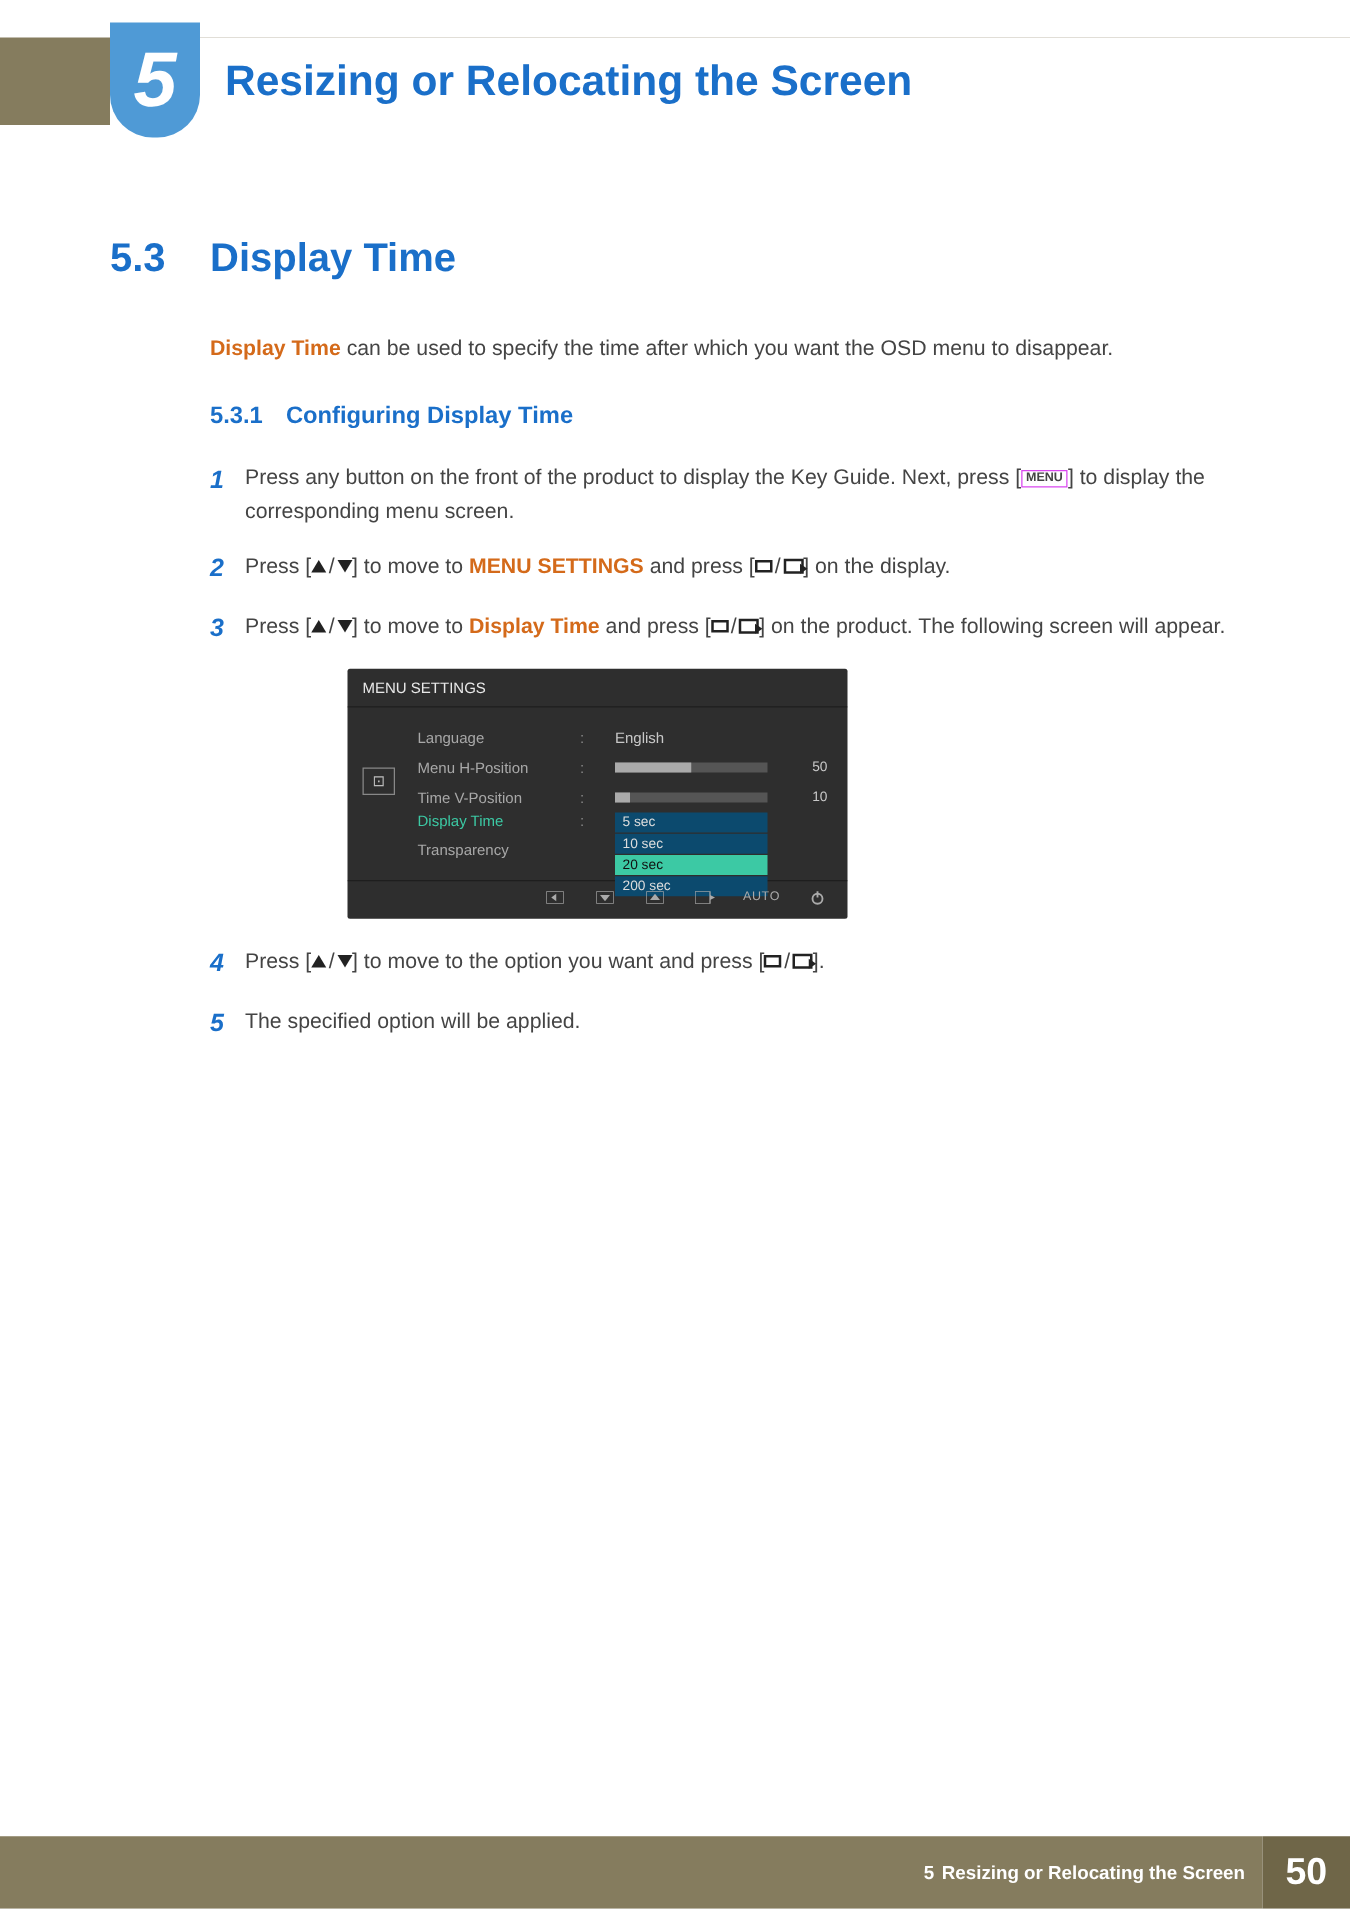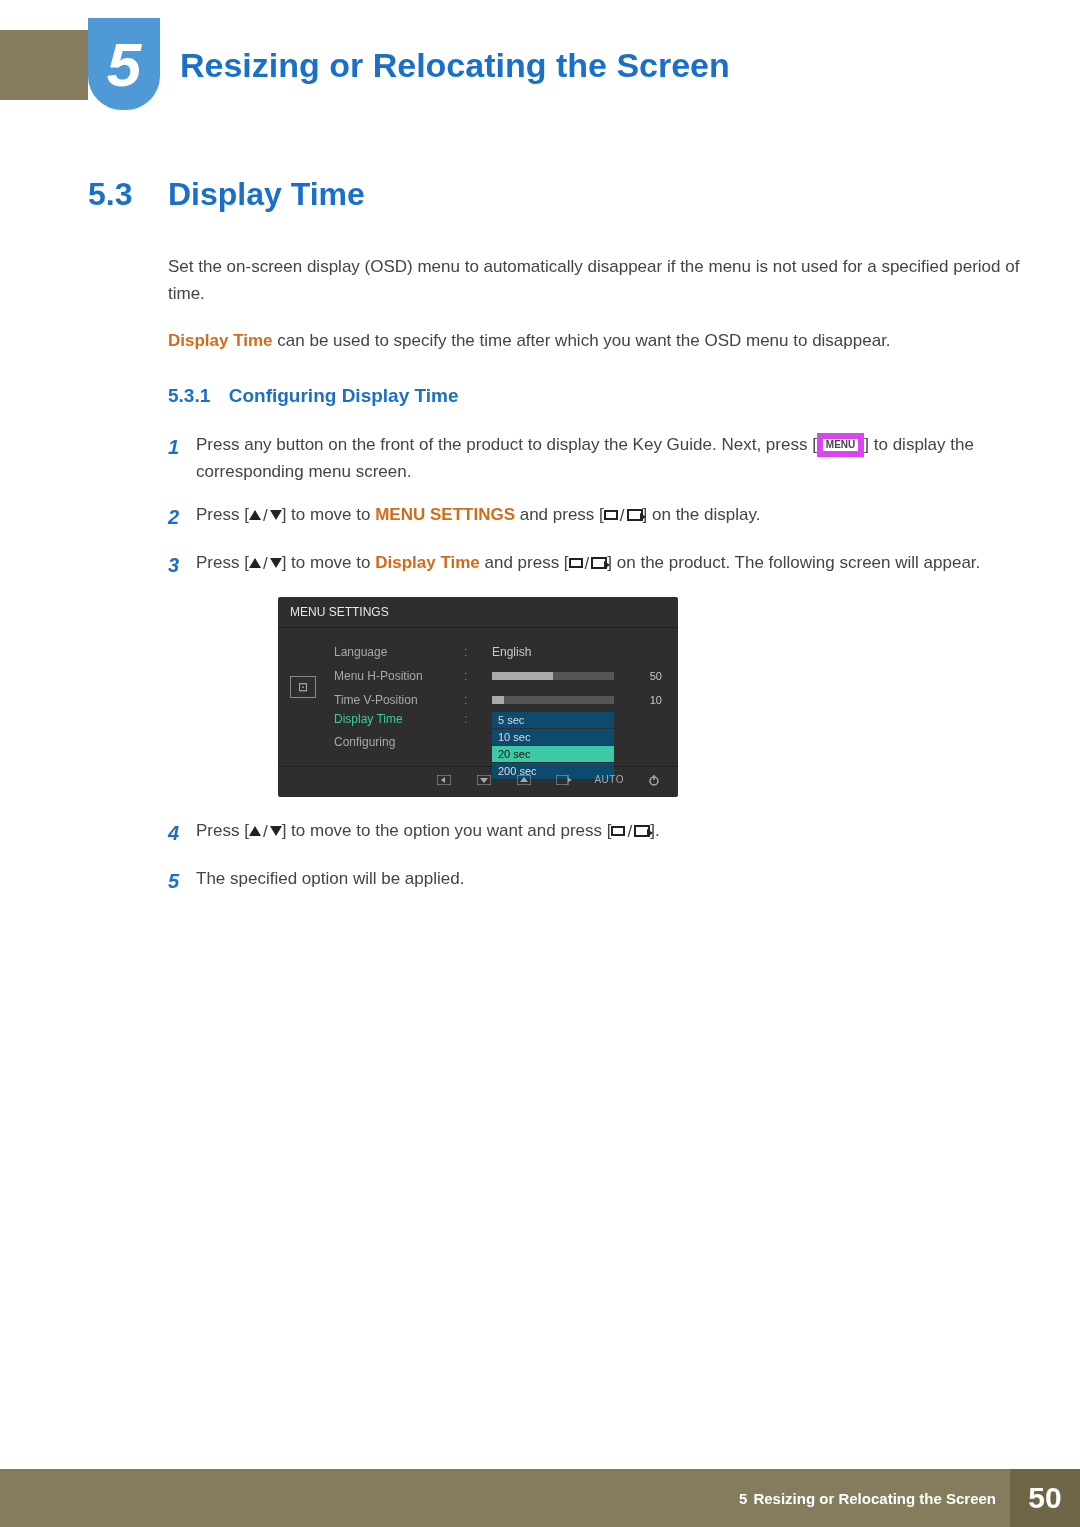--- a/index.html
+++ b/index.html
@@ -55,21 +55,21 @@
     align-items: center;
     padding-left: 92px;
   }
   .header-title {
     color: #1a6fc9;
     font-size: 34px;
     font-weight: bold;
   }
   .content {
     position: absolute;
-    top: 176px;
+    top: 188px;
     left: 88px;
     right: 60px;
   }
   .sec-heading {
     display: flex;
     align-items: baseline;
     margin-bottom: 40px;
   }
   .sec-num {
     color: #1a6fc9;
@@ -110,21 +110,21 @@
     flex-shrink: 0;
     color: #1a6fc9;
     font-size: 20px;
     font-style: italic;
     font-weight: bold;
   }
   .step-text { flex: 1; }
   .step-text .hi { color: #d46a1a; font-weight: bold; }
   .menu-key {
     display: inline-block;
-    border: 6px solid #d946ef;
+    border: 1px solid #d946ef;
     font-size: 10px;
     font-weight: bold;
     padding: 1px 3px;
     vertical-align: middle;
     line-height: 1;
   }
   .inline-icons {
     display: inline-flex;
     align-items: center;
     gap: 2px;
@@ -282,21 +282,20 @@
   <div class="header-title">Resizing or Relocating the Screen</div>
 </div>
 
 <div class="content">
 
   <div class="sec-heading">
     <div class="sec-num">5.3</div>
     <div class="sec-title">Display Time</div>
   </div>
 
-  <p class="body-text">Set the on-screen display (OSD) menu to automatically disappear if the menu is not used for a specified period of time.</p>
 
   <p class="body-text">
     <span class="hi">Display Time</span><span> can be used to specify the time after which you want the OSD menu to disappear.</span>
   </p>
 
   <div class="subsec">
     <span class="subsec-num">5.3.1</span>
     <span class="subsec-title">Configuring Display Time</span>
   </div>
 
@@ -358,21 +357,21 @@
               <div class="osd-colon">:</div>
               <div class="osd-options">
                 <div class="osd-opt">5 sec</div>
                 <div class="osd-opt">10 sec</div>
                 <div class="osd-opt sel">20 sec</div>
                 <div class="osd-opt">200 sec</div>
               </div>
               <div class="osd-right-num"></div>
             </div>
             <div class="osd-row" style="margin-top:-50px;">
-              <div class="osd-label">Configuring</div>
+              <div class="osd-label">Transparency</div>
             </div>
           </div>
         </div>
         <div class="osd-footer">
           <div class="osd-foot-btn">
               <svg width="14" height="10">
                 <rect x="0" y="0" width="14" height="10" fill="none" stroke="#aaa"></rect>
                 <polygon points="4,5 8,2 8,8" fill="#aaa"></polygon>
               </svg>
             </div>

